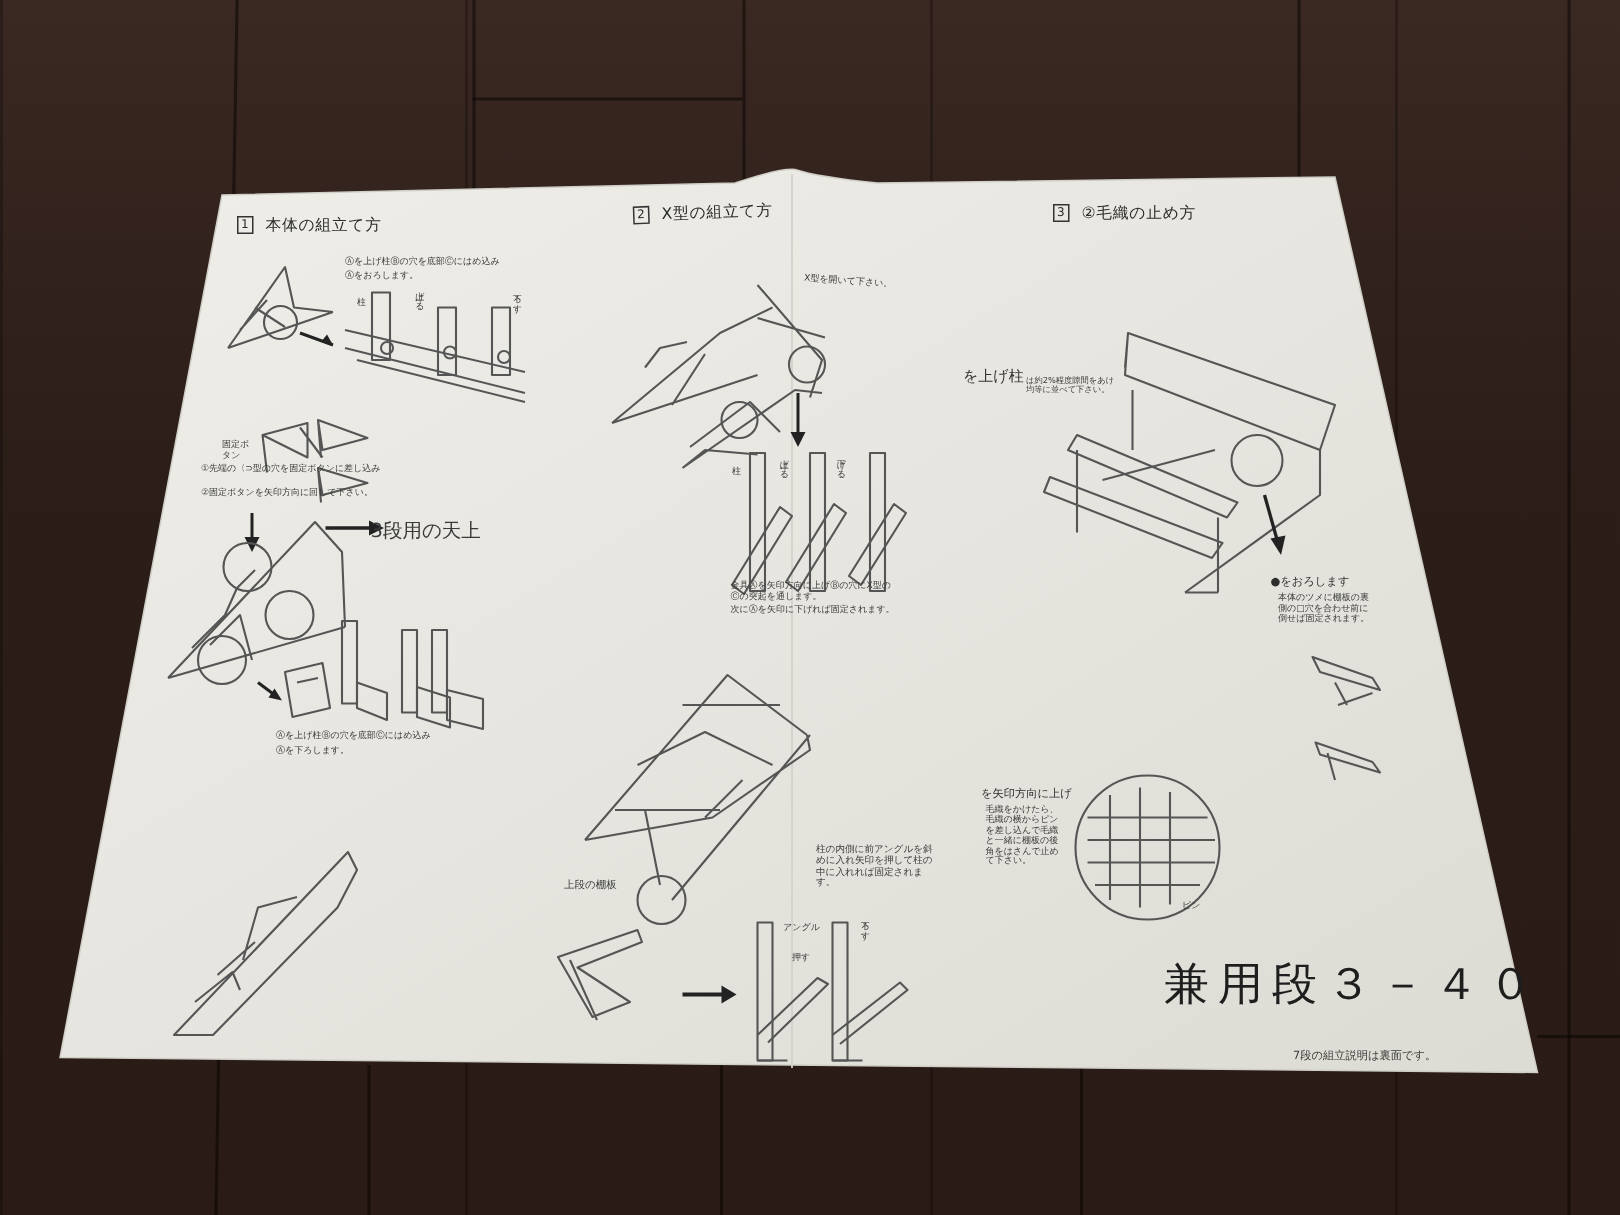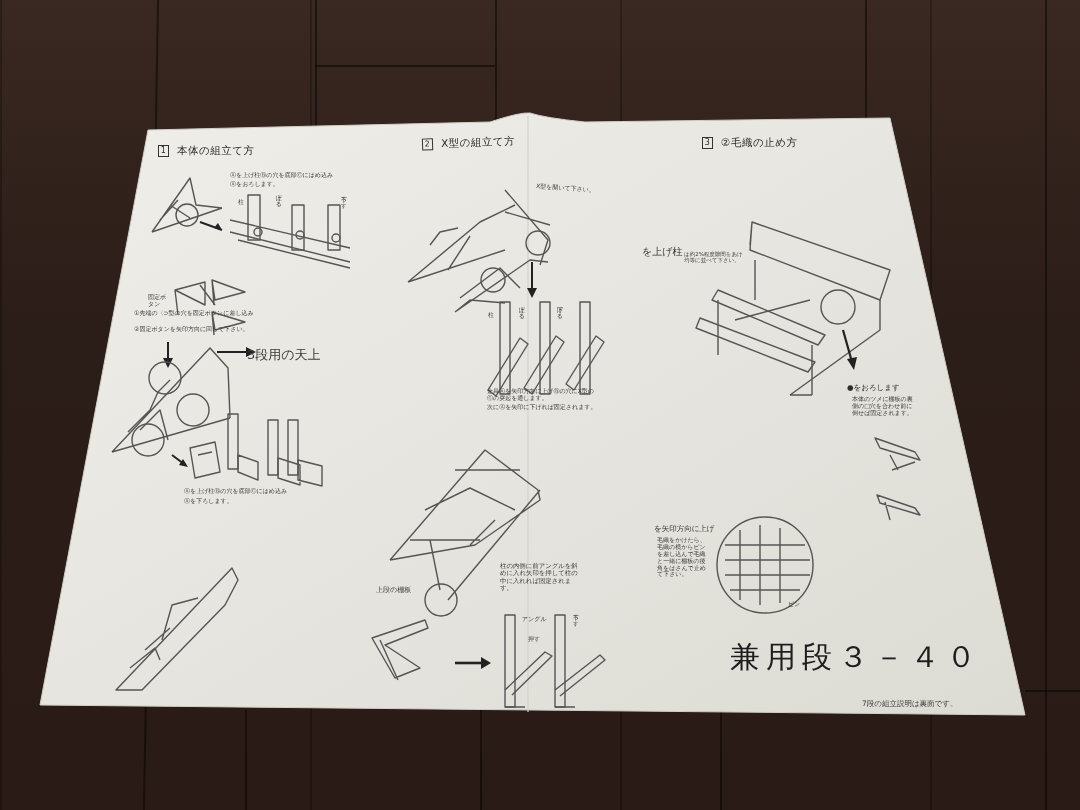--- a/index.html
+++ b/index.html
@@ -14,21 +14,21 @@
       linear-gradient(180deg, #3a2822 0%, #2b1d18 40%, #2a1b16 100%);
   }
   .seam { position:absolute; width:2px; background:rgba(10,5,3,0.55); }
   .hseam { position:absolute; height:2px; background:rgba(10,5,3,0.55); }
   .paper { position:absolute; left:0; top:0; width:1080px; height:810px; }
   .layer { position:absolute; inset:0; }
   .txt { position:absolute; color:#2b2b2b; white-space:nowrap; line-height:1.15; }
   .h { font-size:10.5px; letter-spacing:0.5px; }
   .s { font-size:6px; color:#3a3a3a; }
   .box { display:inline-block; border:1px solid #333; width:9px; height:10px; font-size:8px; text-align:center; line-height:10px; margin-right:8px; vertical-align:middle;}
-  .title { font-family:"DejaVu Serif", serif; font-size:30px; color:#1e1e1e; letter-spacing:6px; }
+  .title { font-family:"DejaVu Serif", serif; font-size:30px; color:#1e1e1e; letter-spacing:6px;margin-left:46px; }
 </style>
 </head>
 <body>
 
 <div class="floor">
   <div class="seam" style="left:150px;top:0;height:810px;transform:skewX(-1deg)"></div>
   <div class="seam" style="left:315px;top:0;height:140px"></div>
   <div class="seam" style="left:495px;top:0;height:140px"></div>
   <div class="seam" style="left:865px;top:0;height:140px"></div>
   <div class="seam" style="left:1045px;top:0;height:810px"></div>
@@ -168,21 +168,21 @@
   <div class="txt s" style="left:184px;top:488px">Ⓐを上げ柱Ⓑの穴を底部Ⓒにはめ込み</div>
   <div class="txt s" style="left:184px;top:498px">Ⓐを下ろします。</div>
 
   <div class="txt s" style="left:536px;top:185px;transform:rotate(4deg)">X型を開いて下さい。</div>
   <div class="txt s" style="left:488px;top:312px">柱</div>
   <div class="txt s" style="left:518px;top:302px;writing-mode:vertical-rl">上げる</div>
   <div class="txt s" style="left:556px;top:302px;writing-mode:vertical-rl">下げる</div>
   <div class="txt s" style="left:487px;top:388px;width:110px;white-space:normal">金具Ⓐを矢印方向に上げⒷの穴にX型のⒸの突起を通します。</div>
   <div class="txt s" style="left:487px;top:404px">次にⒶを矢印に下げれば固定されます。</div>
   <div class="txt s" style="left:376px;top:586px;font-size:7px">上段の棚板</div>
-  <div class="txt s" style="left:500px;top:563px;width:78px;white-space:normal;font-size:6.4px">柱の内側に前アングルを斜めに入れ矢印を押して柱の中に入れれば固定されます。</div>
+  <div class="txt s" style="left:544px;top:563px;width:78px;white-space:normal;font-size:6.4px">柱の内側に前アングルを斜めに入れ矢印を押して柱の中に入れれば固定されます。</div>
   <div class="txt s" style="left:522px;top:616px">アングル</div>
   <div class="txt s" style="left:528px;top:636px">押す</div>
   <div class="txt s" style="left:572px;top:610px;writing-mode:vertical-rl">下ろす</div>
 
   <div class="txt" style="left:642px;top:246px;font-size:10px;color:#333">を上げ柱</div>
   <div class="txt s" style="left:684px;top:251px;width:60px;white-space:normal;font-size:5.5px">は約2%程度隙間をあけ均等に並べて下さい。</div>
   <div class="txt" style="left:847px;top:384px;font-size:7.5px;color:#2e2e2e">●をおろします</div>
   <div class="txt s" style="left:852px;top:396px;width:66px;white-space:normal">本体のツメに棚板の裏側の□穴を合わせ前に倒せば固定されます。</div>
   <div class="txt" style="left:654px;top:525px;font-size:7.5px;color:#2e2e2e">を矢印方向に上げ</div>
   <div class="txt s" style="left:657px;top:537px;width:54px;white-space:normal">毛織をかけたら、毛織の横からピンを差し込んで毛織と一緒に棚板の後角をはさんで止めて下さい。</div>

